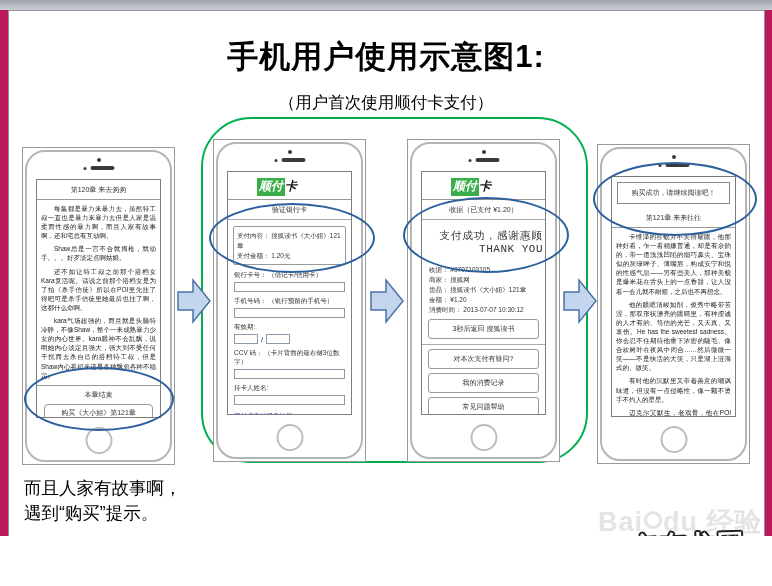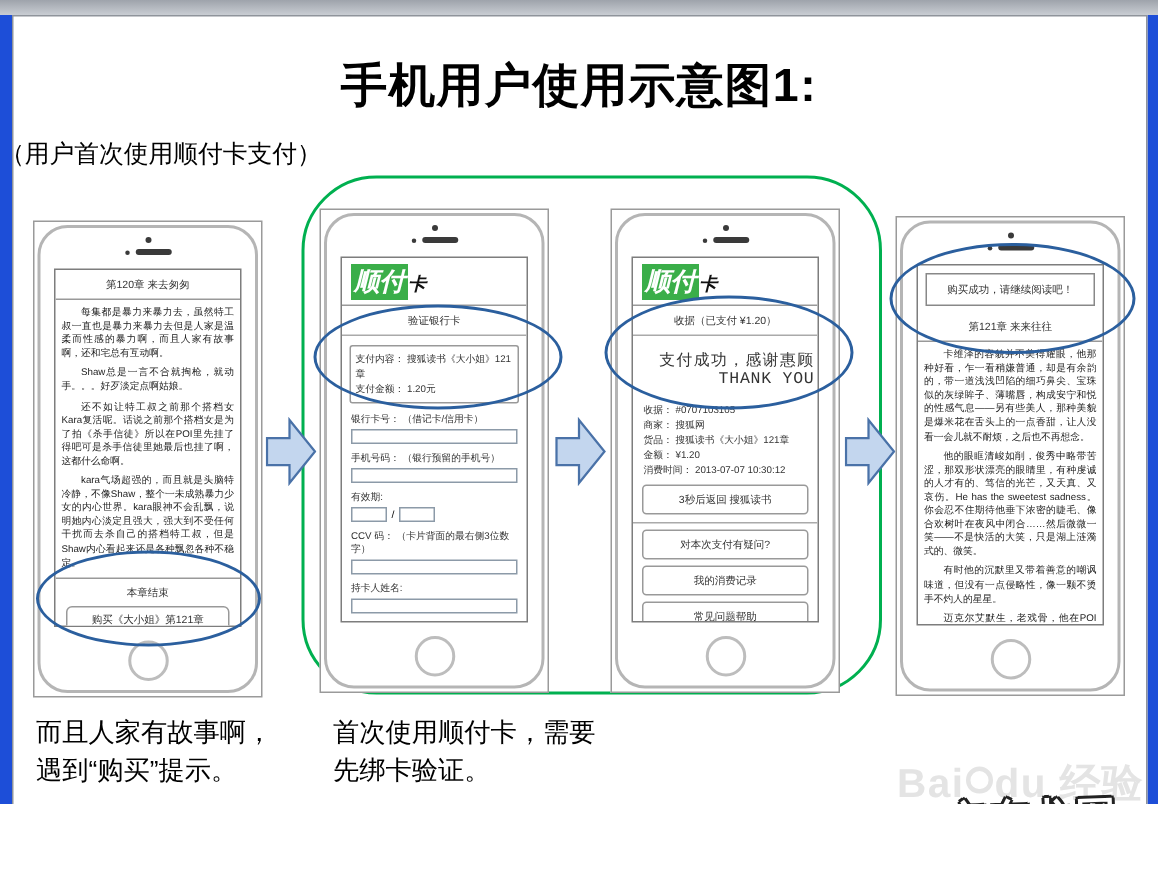--- a/index.html
+++ b/index.html
@@ -1,27 +1,27 @@
 <!DOCTYPE html>
 <html><head>
 <meta charset="utf-8">
 <style>
   * { margin:0; padding:0; box-sizing:border-box; }
   html,body { background:#fff; }
   .canvas {
     position:relative; width:772px; height:536px; overflow:hidden;
-    background:#1d4ed8; font-family:"Liberation Sans", sans-serif; color:#000;
+    background:#be185d; font-family:"Liberation Sans", sans-serif; color:#000;
   }
   .titlebar { position:absolute; left:0; top:0; width:772px; height:10px;
     background:linear-gradient(#9ea3ab,#c9cdd3); }
   .panel { position:absolute; left:8px; top:10px; width:757px; height:570px;
     background:#fff; border:1px solid #8f949b; }
   .main-title { position:absolute; left:0; right:0; top:36px; text-align:center;
     font-size:31px; font-weight:600; letter-spacing:1px; }
-  .sub-title { position:absolute; left:0; right:0; top:92px; text-align:left;
+  .sub-title { position:absolute; left:0; right:0; top:92px; text-align:center;
     font-size:16.5px; }
   .green-box { position:absolute; left:201px; top:117px; width:387px; height:346px;
     border:2.5px solid #00b050; border-radius:50px; }
 
   
   .phone { position:absolute; background:#fff; border:1px solid #9a9a9a; padding:2px; }
   .phone-body { position:relative; width:100%; height:100%; background:#fff;
     border:2px solid #b5b5b5; border-radius:20px; }
   .cam-dot { position:absolute; top:6px; left:50%; transform:translateX(-50%);
     width:4px; height:4px; border-radius:50%; background:#3a3a3a; }
@@ -43,21 +43,21 @@
   .end-section { border-top:1px solid #999; margin:5px 0 0; padding-top:4px; text-align:center; }
   .end-label { font-size:7px; color:#333; }
   .buy-btn { display:block; width:88%; margin:4px auto 0; font-size:7px; color:#333;
     border:1px solid #999; border-radius:4px; background:#fff; padding:3px 0; text-align:center; cursor:pointer; }
   .banner { border:1px solid #888; margin:5px 5px 4px; padding:5px 2px; text-align:center;
     font-size:7px; color:#333; }
 
   
   .logo-bar { padding:4px 6px 3px; border-bottom:1px solid #999; }
   .logo-green { display:inline-block; background:#3aae49; color:#fff; font-weight:bold;
-    font-style:italic; font-size:17px; padding:0 2px 1px; }
+    font-style:italic; font-size:12px; padding:0 2px 1px;margin-left:23px; }
   .logo-dark { color:#111; font-weight:bold; font-style:italic; font-size:12px; }
   .form-header { text-align:center; font-size:7px; color:#333; padding:5px 2px 4px;
     border-bottom:1px solid #aaa; }
   .pay-box { border:1px solid #999; border-radius:2px; margin:6px 5px; padding:4px 3px;
     font-size:6.5px; line-height:1.5; color:#333; }
   .field-label { font-size:6.5px; color:#333; margin:5px 6px 2px; }
   .input { height:10px; border:1px solid #8c9aa8; margin:0 6px; background:#fff; }
   .expiry-row { display:flex; align-items:center; gap:3px; margin:0 6px; font-size:7px; }
   .small-input { width:24px; height:10px; border:1px solid #8c9aa8; background:#fff; }
   .link { font-size:6.5px; color:#3344cc; margin:7px 6px 3px; cursor:pointer; }
@@ -220,18 +220,17 @@
   <svg class="arrow" style="left:563px;top:277px" width="34" height="48" viewBox="0 0 34 48">
       <polygon points="1,15 16,15 16,3 33,24 16,45 16,33 1,33"></polygon>
     </svg>
 
   <div class="ellipse" style="left:24px;top:367px;width:150px;height:64px"></div>
   <div class="ellipse" style="left:209px;top:203px;width:166px;height:70px"></div>
   <div class="ellipse" style="left:403px;top:197px;width:166px;height:76px"></div>
   <div class="ellipse" style="left:593px;top:162px;width:164px;height:74px"></div>
 
   <div class="caption" style="left:24px;top:476px;width:168px">而且人家有故事啊，遇到“购买”提示。</div>
-  <div class="caption" style="left:222px;top:476px;width:190px">首次使用顺付卡，需要先绑卡验证。</div>
 
   <div class="baidu-wm"><span>Bai</span><span class="baidu-paw"></span><span>du</span> <span>经验</span></div>
   <div class="baidu-sub">sweetest.b</div>
   <div class="site-wm">广东龙网</div>
 </div>
 
 </body></html>

